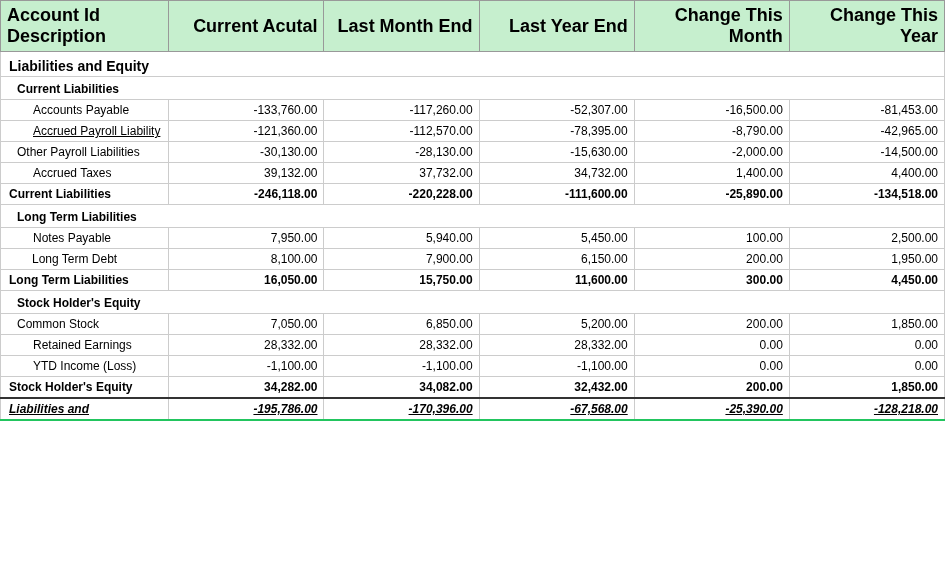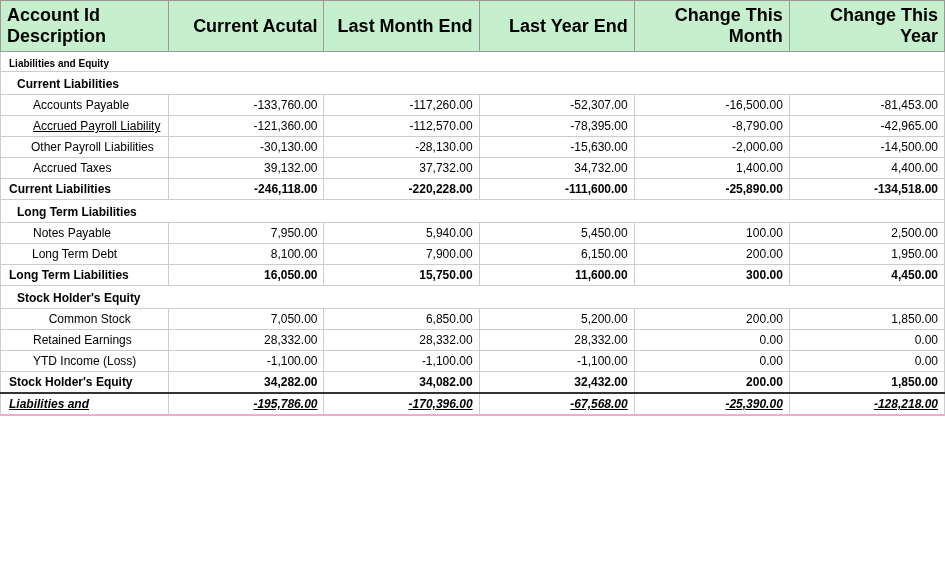--- a/index.html
+++ b/index.html
@@ -56,21 +56,21 @@
     
     .subtotal-row td {
       font-weight: bold;
     }
     
     .total-row td {
       font-weight: bold;
       font-style: italic;
       text-decoration: underline;
       border-top: 2px solid #333;
-      border-bottom: 2px solid #f9a8d4;
+      border-bottom: 2px solid #22c55e;
     }
     
     .col-account { width: 165px; }
     .col-current { width: 152px; }
     .col-lastmonth { width: 152px; }
     .col-lastyear { width: 152px; }
     .col-changemonth { width: 152px; }
     .col-changeyear { width: 152px; margin-left: 33px; }
   </style>
 </head>
@@ -82,21 +82,21 @@
       <th class="col-account">Account Id Description</th>
       <th class="col-current">Current Acutal</th>
       <th class="col-lastmonth">Last Month End</th>
       <th class="col-lastyear">Last Year End</th>
       <th class="col-changemonth">Change This Month</th>
       <th class="col-changeyear">Change This Year</th>
     </tr>
   </thead>
   <tbody id="table-body">
   <tr class="section-header">
-        <td colspan="6" style="font-weight: bold; font-size: 10px; padding-left: 8px;">Liabilities and Equity</td>
+        <td colspan="6" style="font-weight: bold; font-size: 14px; padding-left: 8px;">Liabilities and Equity</td>
       </tr>
       <tr class="subsection-header">
         <td colspan="6" style="padding-left: 16px; font-weight: bold;">Current Liabilities</td>
       </tr>
       <tr>
         <td style="padding-left: 32px;">Accounts Payable</td>
         <td>-133,760.00</td>
         <td>-117,260.00</td>
         <td>-52,307.00</td>
         <td>-16,500.00</td>
@@ -104,21 +104,21 @@
       </tr>
       <tr>
         <td style="padding-left: 32px; text-decoration: underline;">Accrued Payroll Liability</td>
         <td>-121,360.00</td>
         <td>-112,570.00</td>
         <td>-78,395.00</td>
         <td>-8,790.00</td>
         <td>-42,965.00</td>
       </tr>
       <tr>
-        <td style="padding-left: 30px;">Other Payroll Liabilities</td>
+        <td style="padding-left: 16px;">Other Payroll Liabilities</td>
         <td>-30,130.00</td>
         <td>-28,130.00</td>
         <td>-15,630.00</td>
         <td>-2,000.00</td>
         <td>-14,500.00</td>
       </tr>
       <tr>
         <td style="padding-left: 32px;">Accrued Taxes</td>
         <td>39,132.00</td>
         <td>37,732.00</td>
@@ -158,21 +158,21 @@
         <td>16,050.00</td>
         <td>15,750.00</td>
         <td>11,600.00</td>
         <td>300.00</td>
         <td>4,450.00</td>
       </tr>
       <tr class="subsection-header">
         <td colspan="6" style="padding-left: 16px; font-weight: bold;">Stock Holder's Equity</td>
       </tr>
       <tr>
-        <td style="padding-left: 16px; text-align: center;">Common Stock</td>
+        <td style="padding-left: 16px;">Common Stock</td>
         <td>7,050.00</td>
         <td>6,850.00</td>
         <td>5,200.00</td>
         <td>200.00</td>
         <td>1,850.00</td>
       </tr>
       <tr>
         <td style="padding-left: 32px;">Retained Earnings</td>
         <td>28,332.00</td>
         <td>28,332.00</td>

